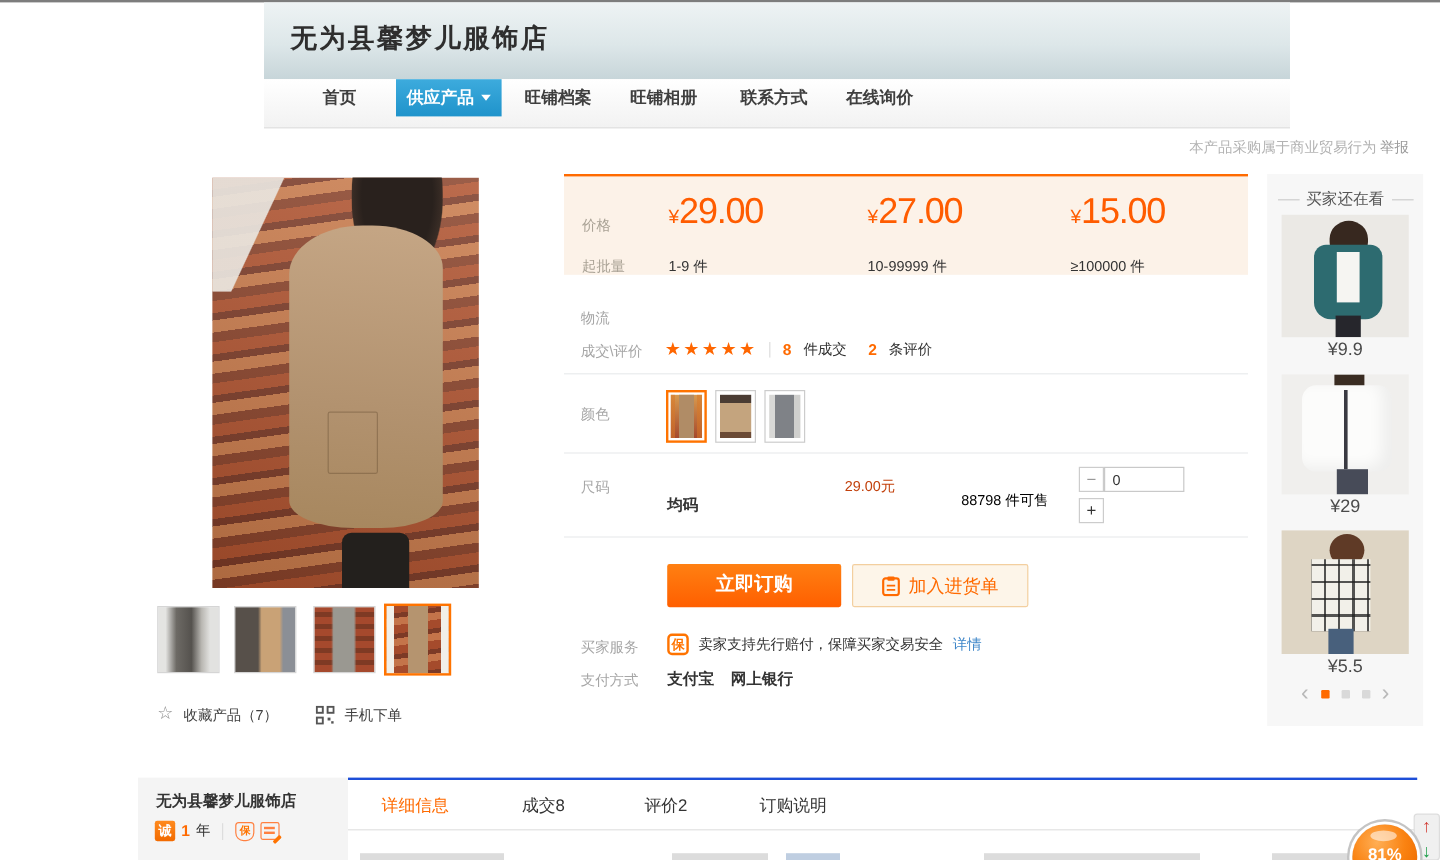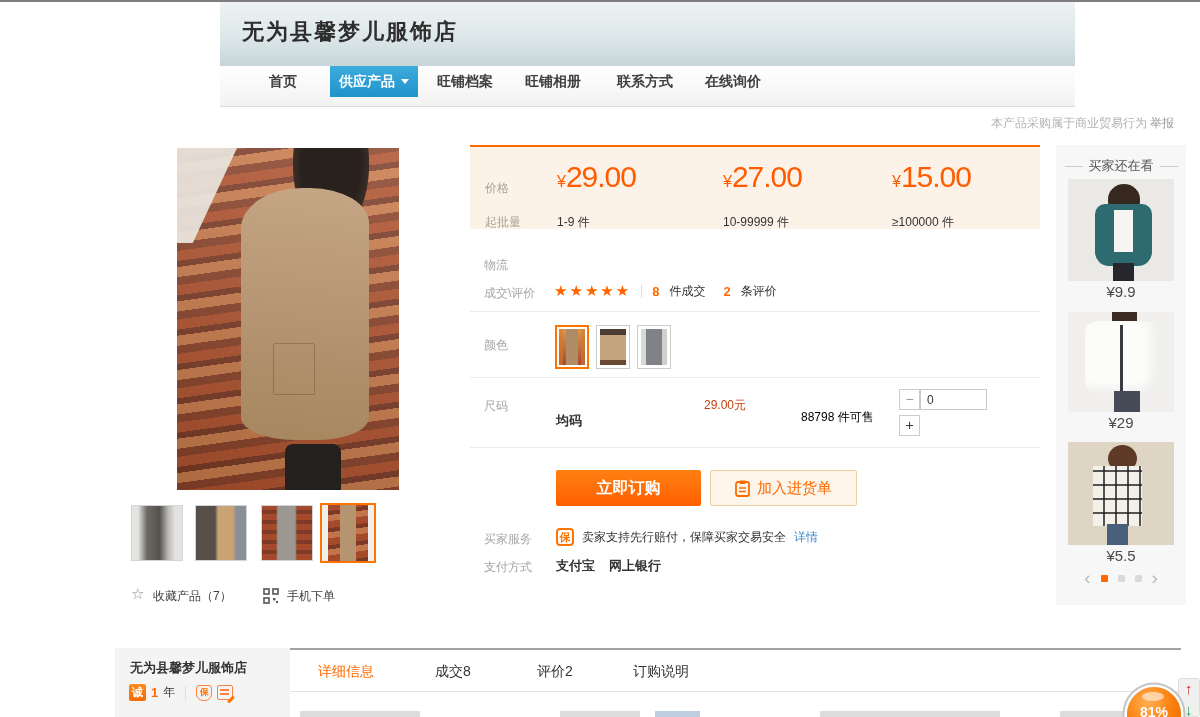--- a/index.html
+++ b/index.html
@@ -179,21 +179,21 @@
   .vdiv2 { height:14px; border-left:1px solid #ddd; margin:0 5px; }
   .shield-mini { width:16px; height:16px; border:1.5px solid #ff8040; border-radius:3px 3px 7px 7px;
                  color:#ff7300; font-size:9px; font-weight:bold; display:flex; align-items:center; justify-content:center; }
   .doc-mini { position:relative; width:16px; height:15px; border:1.5px solid #ff8040; border-radius:2px; }
   .doc-mini::before { content:""; position:absolute; left:2px; top:3px; width:9px; height:1.5px;
                       background:#ff8040; box-shadow:0 4px 0 #ff8040; }
   .doc-mini::after { content:""; position:absolute; right:-3px; bottom:-2px; width:8px; height:3px;
                      background:#ff7300; transform:rotate(-45deg); border-radius:1px; }
 
   .tabbar { left:290px; top:648px; width:891px; height:44px; background:#fff;
-            border-top:2px solid #a3a3a3; border-bottom:1px solid #e2e2e2; }
+            border-top:2px solid #1d4ed8; border-bottom:1px solid #e2e2e2; }
   .tab { position:absolute; top:0; height:42px; line-height:42px; font-size:14px; color:#333; cursor:pointer; }
   .tab-active { color:#ff6a00; }
   .tb1{left:28px} .tb2{left:145px} .tb3{left:247px} .tb4{left:343px}
 
   .crumb { position:absolute; top:711px; height:6px; background:#bfbfbf; opacity:.55; }
   .cr1{left:300px; width:120px;} .cr2{left:560px; width:80px;} .cr3{left:655px; width:45px; background:#8aa6c9;}
   .cr4{left:820px; width:180px;} .cr5{left:1060px; width:75px;}
 
   
   .widget-strip { left:1178px; top:678px; width:22px; height:39px; background:#f0f0f0;

